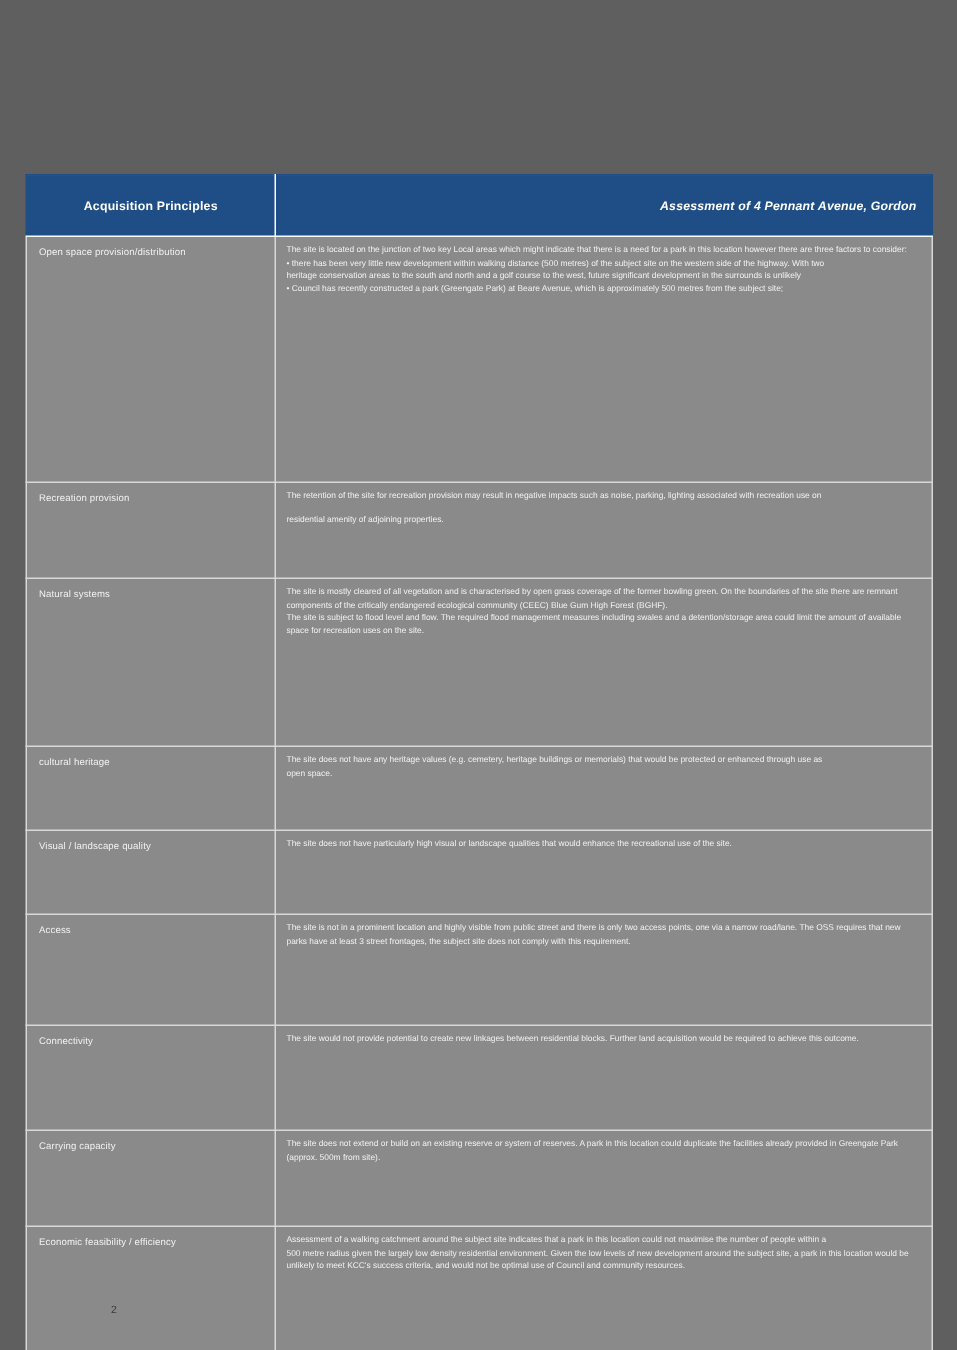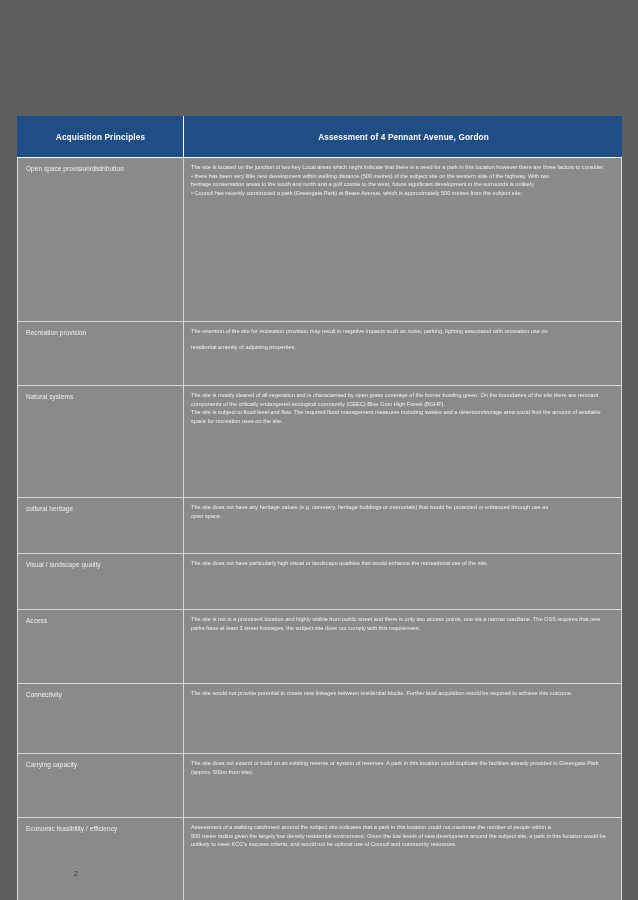--- a/index.html
+++ b/index.html
@@ -44,22 +44,23 @@
     letter-spacing: 0.15px;
     height: 40px;
     vertical-align: middle;
     padding: 0 10px;
   }
   thead th.th-principles {
     text-align: center;
     border-right: 1px solid #ffffff;
   }
   thead th.th-assessment {
-    text-align: center;
+    text-align: right;
     padding-left: 12px;
+    font-style: italic;
   }
 
   tbody td {
     background: #8a8a8a;
     color: #f2f2f2;
     border: 1px solid #d8d8d8;
     vertical-align: top;
     font-size: 5.6px;
     line-height: 1.55;
     padding: 5px 6px 5px 7px;

